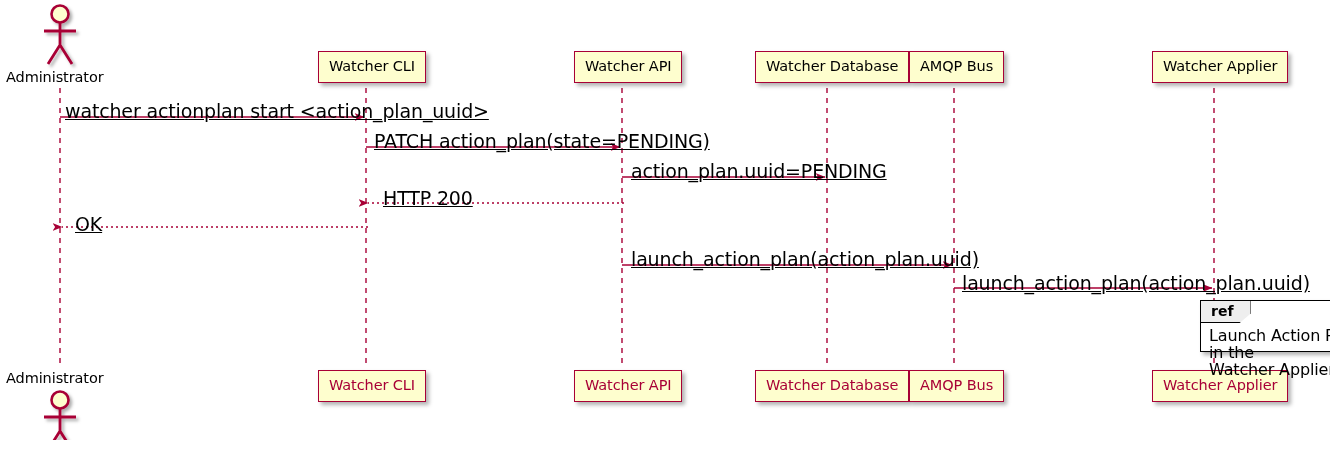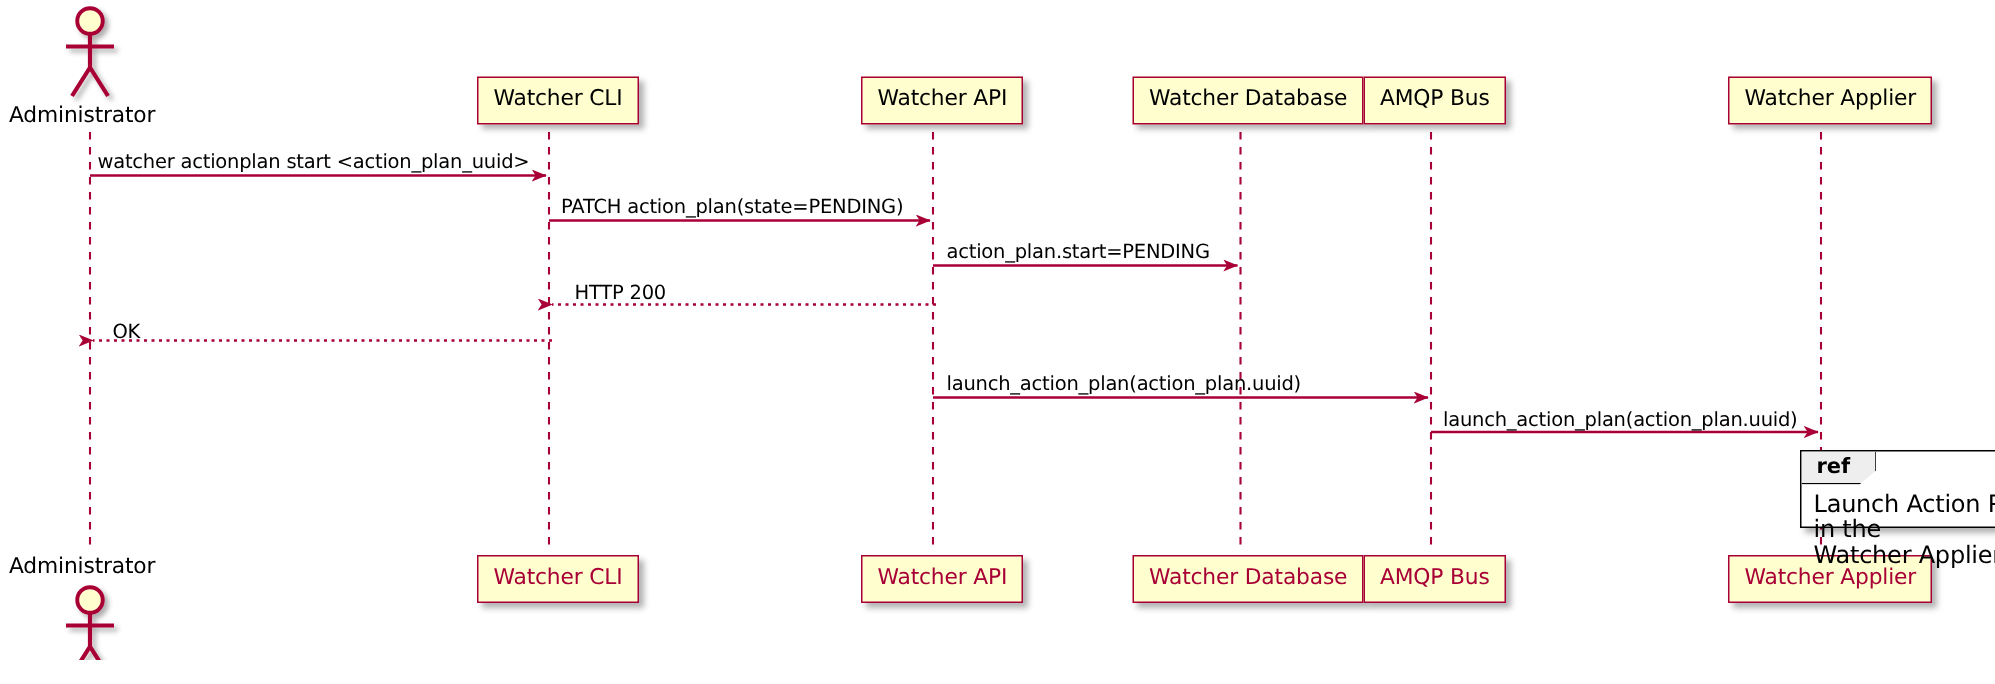--- a/index.html
+++ b/index.html
@@ -46,25 +46,26 @@
     position: absolute;
     font-size: 14.5px;
     color: #000000;
     white-space: nowrap;
     line-height: 1;
     letter-spacing: -0.1px;
   }
   
   .msg-label {
     position: absolute;
-    font-size: 13px;
+    font-size: 19px;
     color: #000000;
     white-space: nowrap;
     line-height: 1;
     letter-spacing: -0.15px;
+    text-decoration: underline;
   }
   
   .ref-box {
     position: absolute;
     box-sizing: border-box;
     background: #FFFFFF;
     border: 1.5px solid #000000;
     box-shadow: 3px 3px 4px rgba(0,0,0,0.30);
     margin-left: 48px;
   }
@@ -151,21 +152,21 @@
   <div class="participant" style="left:1152px; top:51px;">Watcher Applier</div>
 
   <div class="participant bottom" style="left:318px; top:370px;">Watcher CLI</div>
   <div class="participant bottom" style="left:574px; top:370px;">Watcher API</div>
   <div class="participant bottom" style="left:755px; top:370px;">Watcher Database</div>
   <div class="participant bottom" style="left:909px; top:370px;">AMQP Bus</div>
   <div class="participant bottom" style="left:1152px; top:370px;">Watcher Applier</div>
 
   <div class="msg-label" style="left:65px; top:102px;">watcher actionplan start &lt;action_plan_uuid&gt;</div>
   <div class="msg-label" style="left:374px; top:132px;">PATCH action_plan(state=PENDING)</div>
-  <div class="msg-label" style="left:631px; top:162px;">action_plan.start=PENDING</div>
+  <div class="msg-label" style="left:631px; top:162px;">action_plan.uuid=PENDING</div>
   <div class="msg-label" style="left:383px; top:189px;">HTTP 200</div>
   <div class="msg-label" style="left:75px; top:215px;">OK</div>
   <div class="msg-label" style="left:631px; top:250px;">launch_action_plan(action_plan.uuid)</div>
   <div class="msg-label" style="left:962px; top:274px;">launch_action_plan(action_plan.uuid)</div>
 
   <div class="ref-box" style="left:1152px; top:300px; width:166px; height:52px;">
     <div class="ref-tab">ref</div>
     <div class="ref-text">
       <div>Launch Action Plan in the</div>
       <div>Watcher Applier</div>

